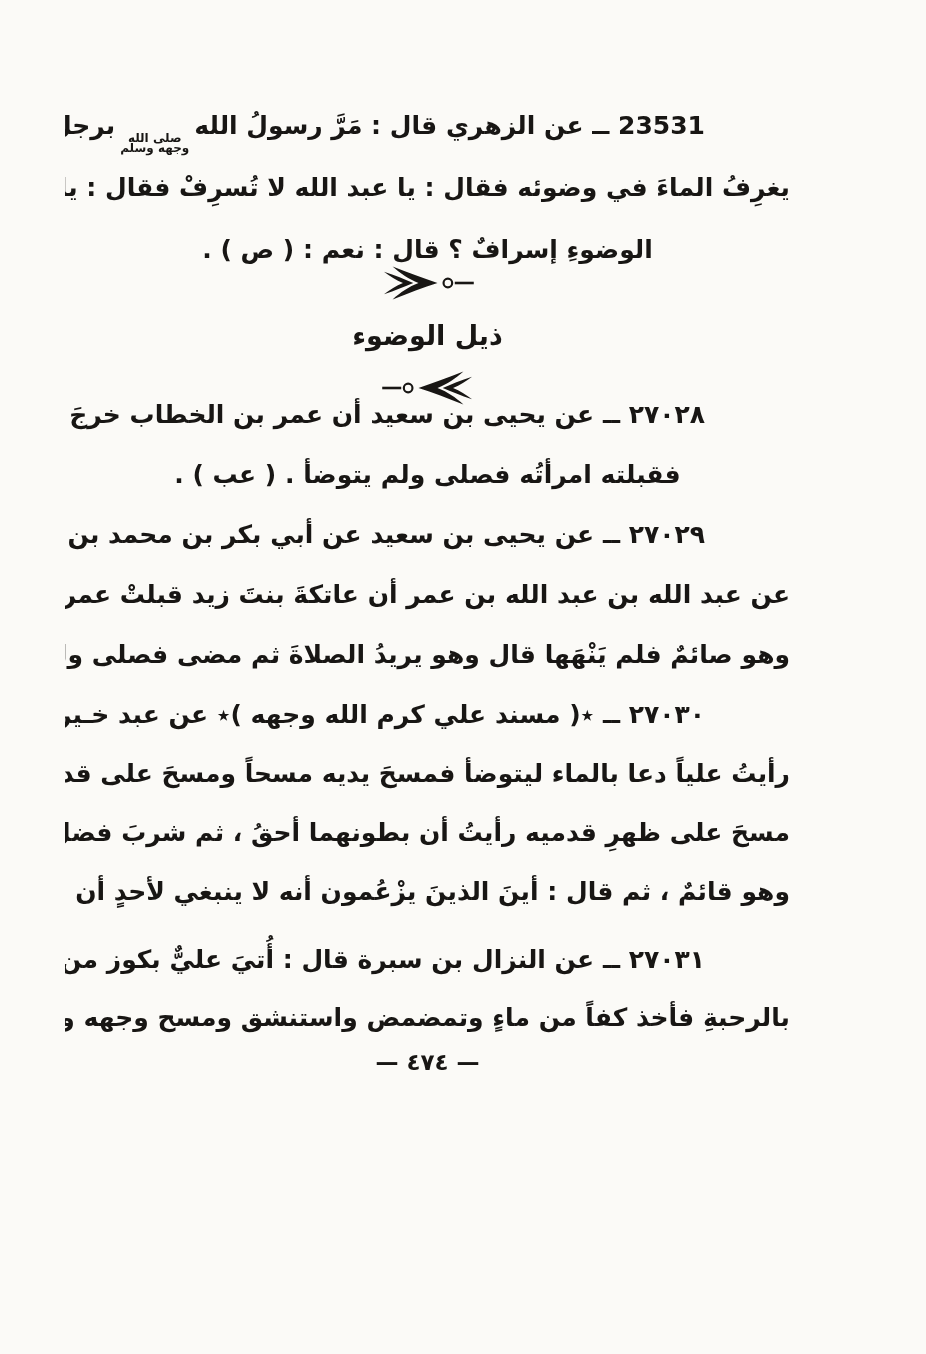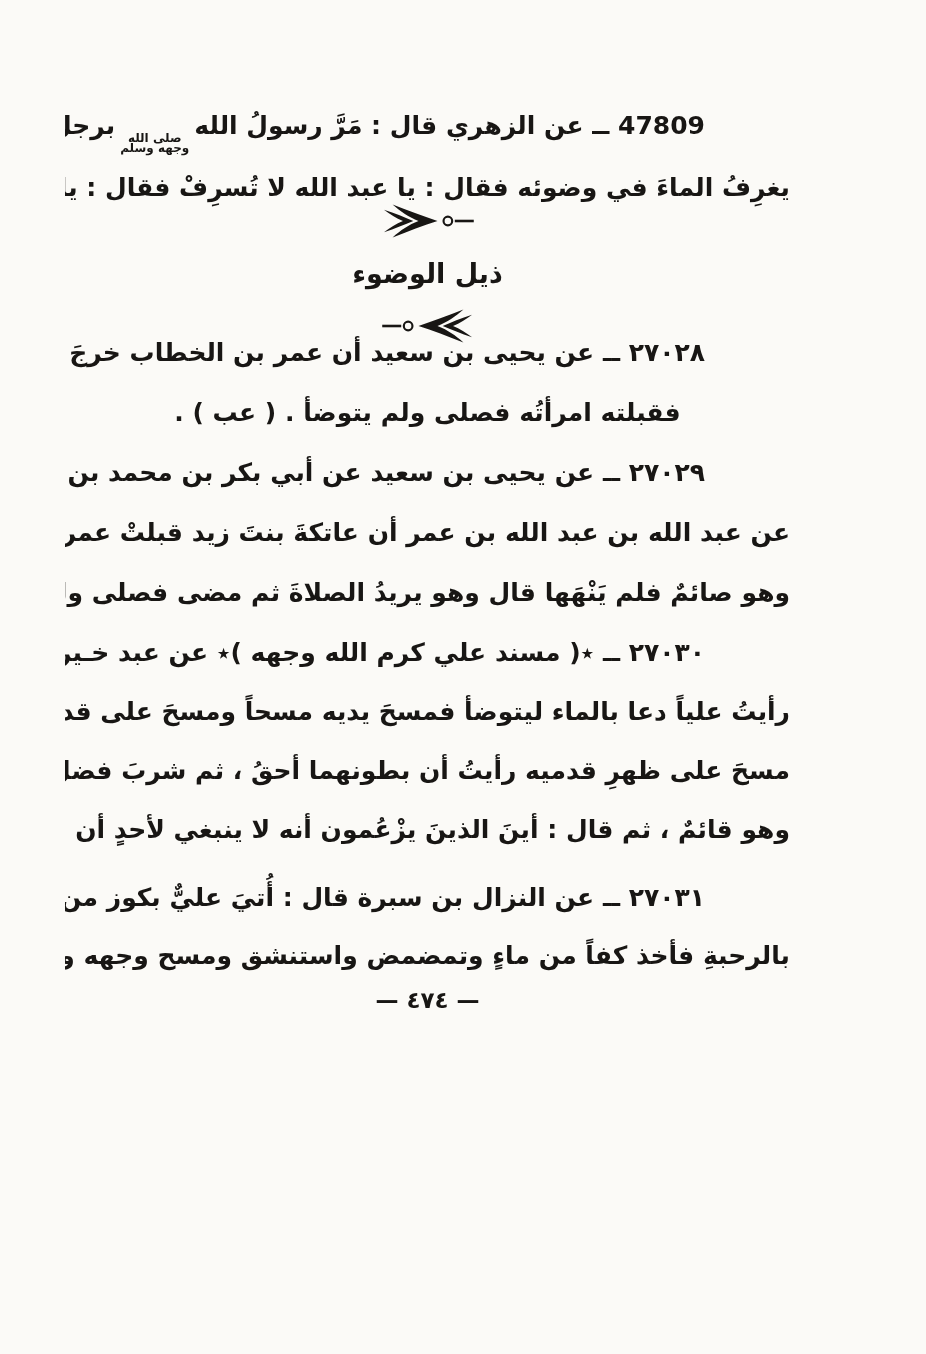--- a/index.html
+++ b/index.html
@@ -78,25 +78,26 @@
     white-space: nowrap;
   }
 </style>
 </head>
 <body>
 
 <div class="page">
   <div class="text-block">
 
     <section class="para p1">
-      <div class="line first"><span>47809 ــ عن الزهري قال : مَرَّ رسولُ الله</span><span class="salawat">
+      <div class="line first"><span>23531 ــ عن الزهري قال : مَرَّ رسولُ الله</span><span class="salawat">
             <span>صلى الله</span>
             <span>وجهه وسلم</span>
           </span><span>برجلٍ يتوضأُ</span></div>
       <div class="line">يغرِفُ الماءَ في وضوئه فقال : يا عبد الله لا تُسرِفْ فقال : يا نبي الله وفي</div>
+      <div class="line center">الوضوءِ إسرافٌ ؟ قال : نعم : ( ص ) .</div>
     </section>
 
     <div class="section-header">
       <span class="orn orn-start">
         <svg width="96" height="38" viewBox="0 0 110 44" fill="#181614" stroke="#181614">
           <line x1="2" y1="22" x2="24" y2="22" stroke-width="3"></line>
           <circle cx="32" cy="22" r="5" fill="none" stroke-width="2.5"></circle>
           <path d="M96 3 C78 10 60 17 44 22 C60 27 78 34 96 41 C87 33 77 26 66 22 C77 18 87 11 96 3 Z" stroke="none"></path>
           <path d="M106 9 C93 13 82 18 72 22 C82 26 93 31 106 35 C99 30 92 25 84 22 C92 19 99 14 106 9 Z" stroke="none"></path>
         </svg>

